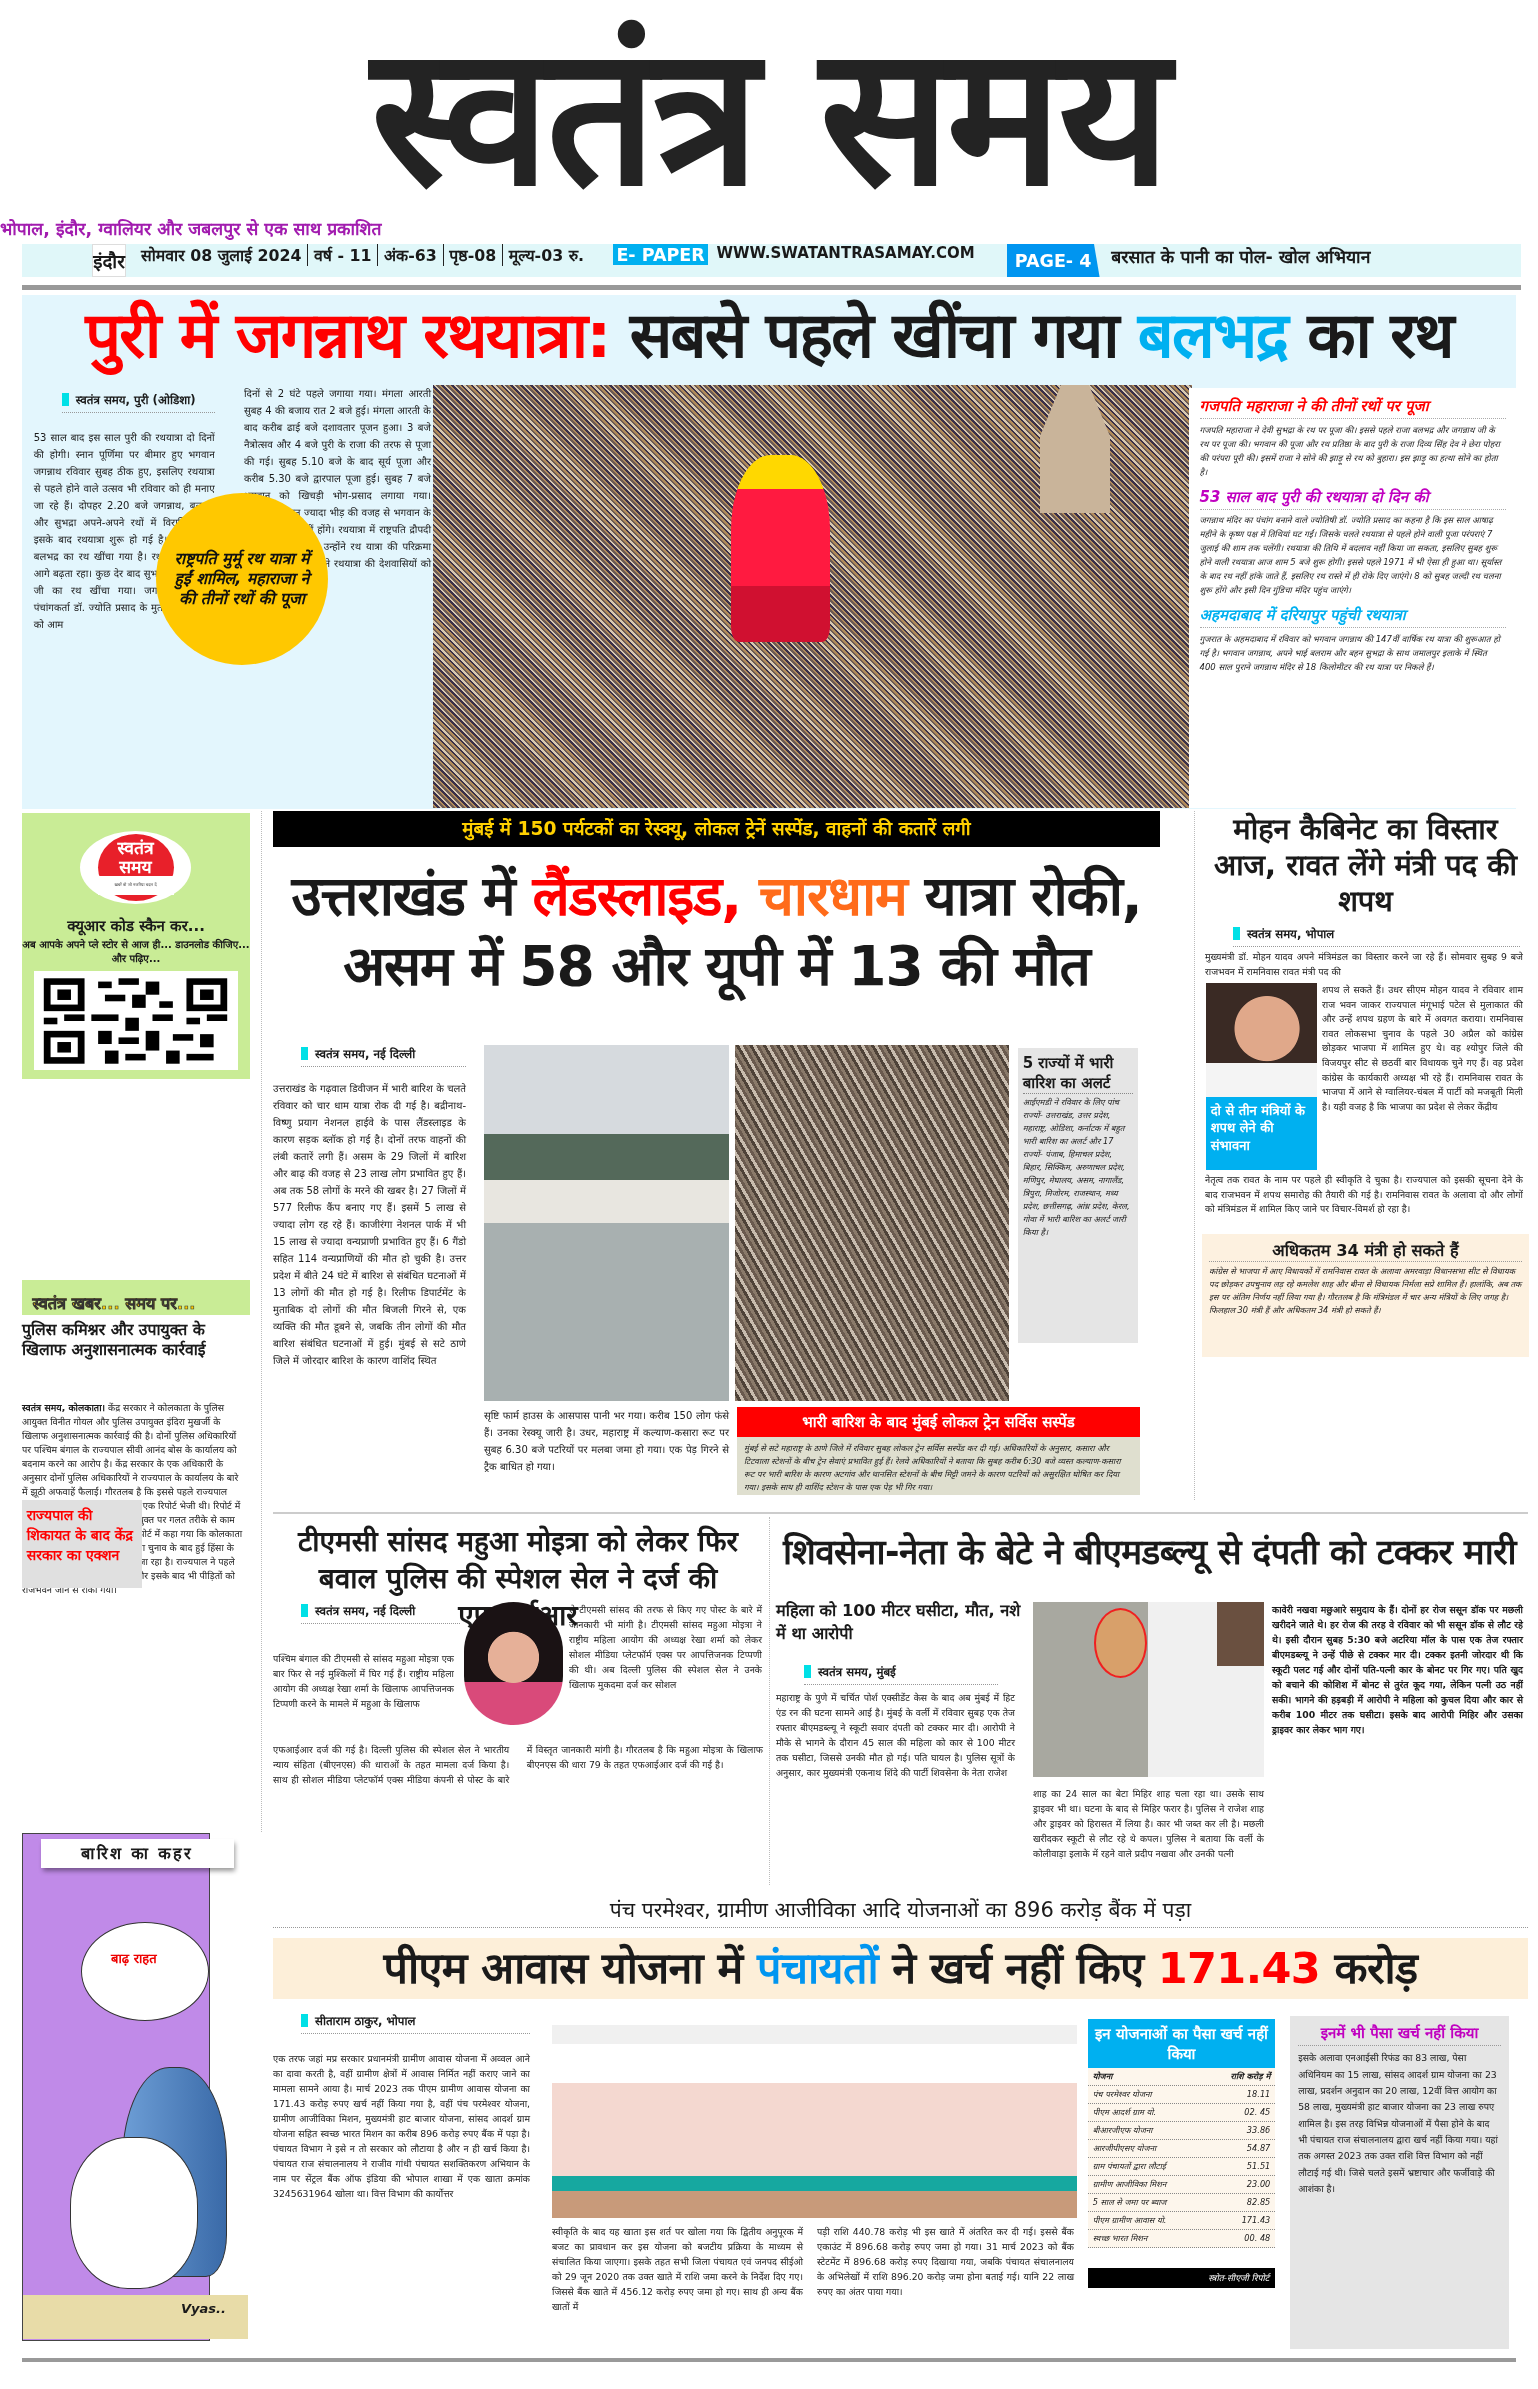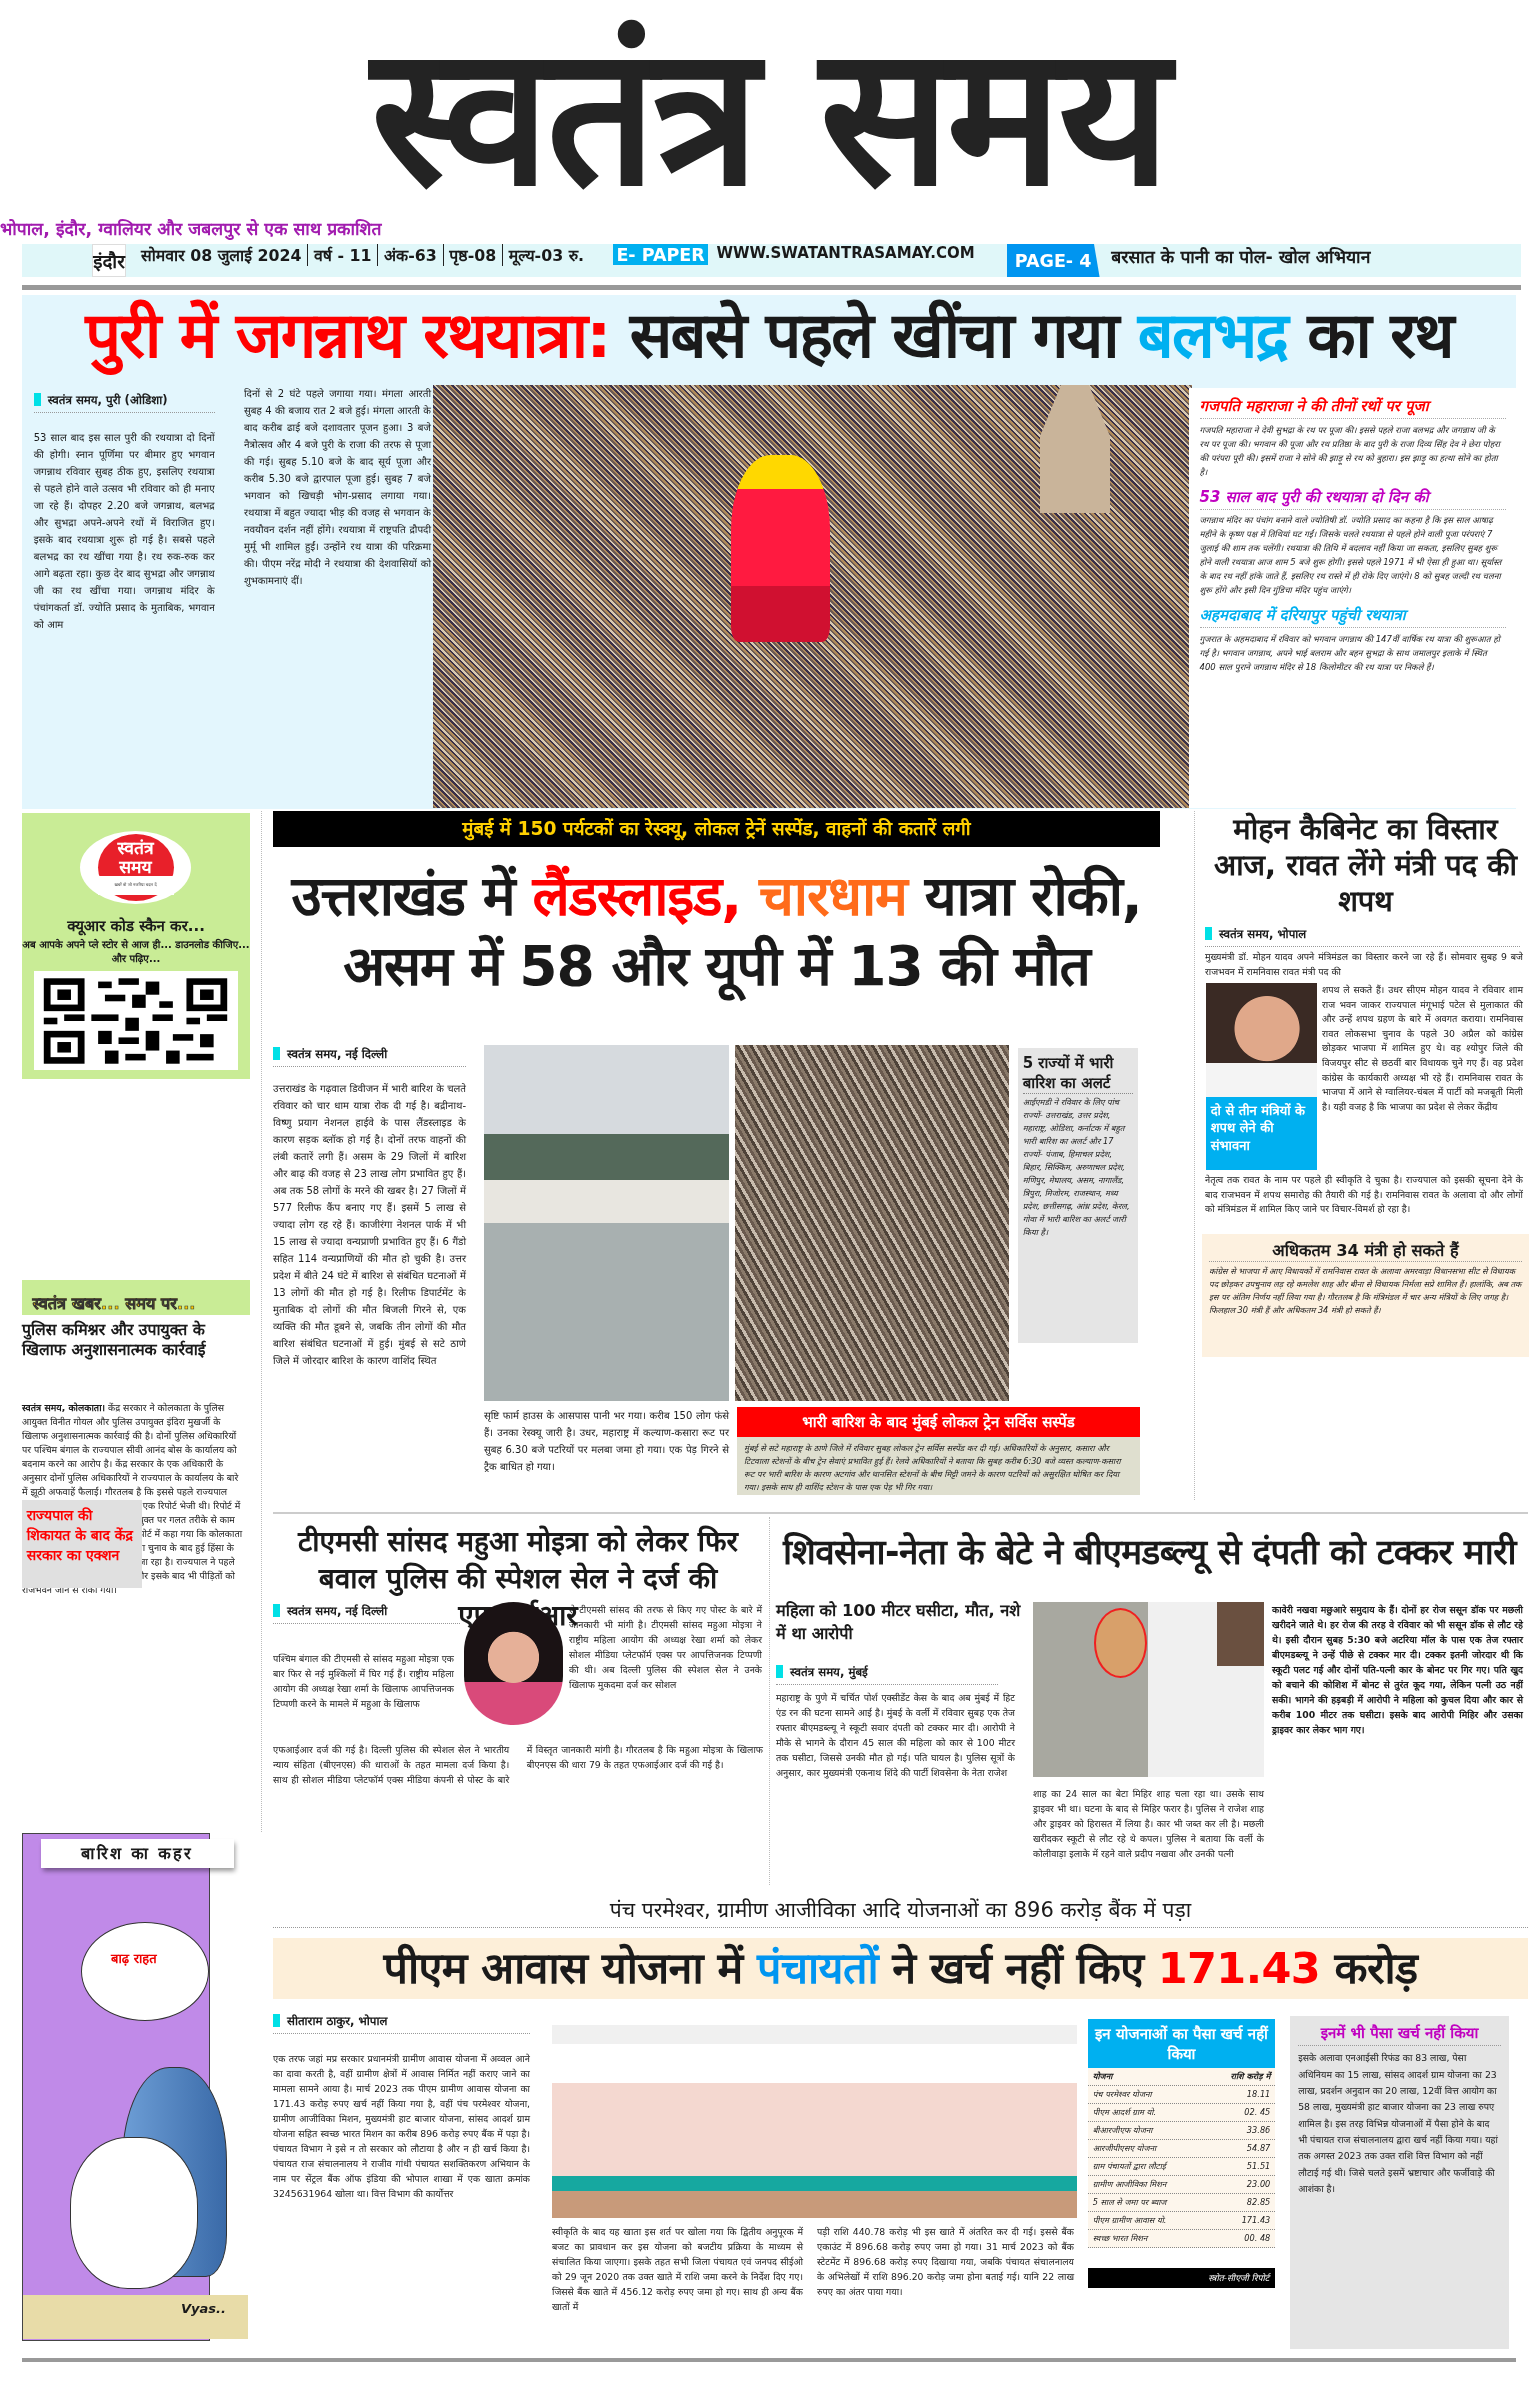--- a/index.html
+++ b/index.html
@@ -19,21 +19,21 @@
   #strip .epaper { margin-left: 23px; background: #00b0f0; color: #fff; height: 21px; display: flex; align-items: center; padding: 0 3.5px; font-size: 17.5px; }
   #strip .site { margin-left: 8.2px; font-size: 15px; }
   #strip .page { margin-left: 32px; background: #0095f0; color: #fff; height: 33px; display: flex; align-items: center; padding: 0 8.2px; clip-path: polygon(0 0, 94% 0, 100% 100%, 0 100%); font-size: 17.5px; }
   #strip .teaser { margin-left: 11.7px; font-size: 17.5px; }
   .rule-grey { background: #999; height: 4.7px; }
 
   
   #sec1 { left: 22px; top: 295px; width: 1494px; height: 514px; background: #e3f6fd; }
   #sec1-head { left: 0; top: 0; width: 1494px; height: 82px; font-size: 63px; font-weight: 900; text-align: center; line-height: 82px; letter-spacing: -1.8px; white-space: nowrap; }
   .red { color: #ff0000; margin-top: 48px; } .cyan { color: #00b0f0; } .blue { color: #0095f0; } .orange { color: #ff6b1a; }
-  .dateline { font-weight: bold; font-size: 11.7px; display: flex; align-items: center; gap: 7px; padding-bottom: 4.7px; border-bottom: 1.2px dotted #999; }
+  .dateline { font-weight: bold; font-size: 11.7px; display: flex; align-items: center; gap: 7px; padding-bottom: 4.7px; border-bottom: 1.2px dotted #999; margin-left: 28px; }
   .dateline .sq { width: 7px; height: 13px; background: #00e0e6; display: inline-block; }
   .body { font-size: 10px; line-height: 17px; text-align: justify; color: #1a1a1a; }
 
   #s1-col1 { left: 11.7px; top: 96px; width: 181px; }
   #s1-col2 { left: 222px; top: 90px; width: 187px; }
   #s1-bubble { left: 134px; top: 198px; width: 172px; height: 172px; border-radius: 50%; background: #ffc800; display: flex; align-items: center; justify-content: center; text-align: center; font-size: 15.8px; line-height: 20px; font-weight: bold; font-style: italic; color: #111; padding: 11.7px; }
   #s1-photo { left: 411px; top: 90px; width: 759px; height: 423px; background:
       radial-gradient(ellipse at 45% 55%, #ff3a6a 0 5%, transparent 6%),
       radial-gradient(ellipse at 45% 40%, #ffcc00 0 4%, transparent 5%),
       repeating-linear-gradient(45deg, #6b5a54 0 1.8px, #b08a5a 1.8px 3.5px, #3a3048 3.5px 5.3px, #d8c8b0 5.3px 7px);
@@ -167,20 +167,21 @@
   <div id="s1-col1" class="abs">
     <div class="dateline">
       <span class="sq"></span>
       <span>स्वतंत्र समय, पुरी (ओडिशा)</span>
     </div>
     <p class="body" style="margin-top:16.3px; padding-right:0;">53 साल बाद इस साल पुरी की रथयात्रा दो दिनों की होगी। स्नान पूर्णिमा पर बीमार हुए भगवान जगन्नाथ रविवार सुबह ठीक हुए, इसलिए रथयात्रा से पहले होने वाले उत्सव भी रविवार को ही मनाए जा रहे हैं। दोपहर 2.20 बजे जगन्नाथ, बलभद्र और सुभद्रा अपने-अपने रथों में विराजित हुए। इसके बाद रथयात्रा शुरू हो गई है। सबसे पहले बलभद्र का रथ खींचा गया है। रथ रुक-रुक कर आगे बढ़ता रहा। कुछ देर बाद सुभद्रा और जगन्नाथ जी का रथ खींचा गया। जगन्नाथ मंदिर के पंचांगकर्ता डॉ. ज्योति प्रसाद के मुताबिक, भगवान को आम</p>
   </div>
   <div id="s1-col2" class="abs">
     <p class="body">दिनों से 2 घंटे पहले जगाया गया। मंगला आरती सुबह 4 की बजाय रात 2 बजे हुई। मंगला आरती के बाद करीब ढाई बजे दशावतार पूजन हुआ। 3 बजे नैत्रोत्सव और 4 बजे पुरी के राजा की तरफ से पूजा की गई। सुबह 5.10 बजे के बाद सूर्य पूजा और करीब 5.30 बजे द्वारपाल पूजा हुई। सुबह 7 बजे भगवान को खिचड़ी भोग-प्रसाद लगाया गया। रथयात्रा में बहुत ज्यादा भीड़ की वजह से भगवान के नवयौवन दर्शन नहीं होंगे। रथयात्रा में राष्ट्रपति द्रौपदी मुर्मू भी शामिल हुईं। उन्होंने रथ यात्रा की परिक्रमा की। पीएम नरेंद्र मोदी ने रथयात्रा की देशवासियों को शुभकामनाएं दीं।</p>
   </div>
+  <div id="s1-bubble" class="abs">राष्ट्रपति मुर्मू रथ यात्रा में हुईं शामिल, महाराजा ने की तीनों रथों की पूजा</div>
 
   <div id="s1-photo" class="abs">
     <div class="chariot"></div>
     <div class="temple"></div>
   </div>
 
   <div id="s1-side" class="abs">
     <h3 class="side-h" style="color:#ff0000">गजपति महाराजा ने की तीनों रथों पर पूजा</h3>
     <p class="side-b">गजपति महाराजा ने देवी सुभद्रा के रथ पर पूजा की। इससे पहले राजा बलभद्र और जगन्नाथ जी के रथ पर पूजा की। भगवान की पूजा और रथ प्रतिष्ठा के बाद पुरी के राजा दिव्य सिंह देव ने छेरा पोहरा की परंपरा पूरी की। इसमें राजा ने सोने की झाड़ू से रथ को बुहारा। इस झाड़ू का हत्था सोने का होता है।</p>
     <h3 class="side-h" style="color:#c000c0">53 साल बाद पुरी की रथयात्रा दो दिन की</h3>

